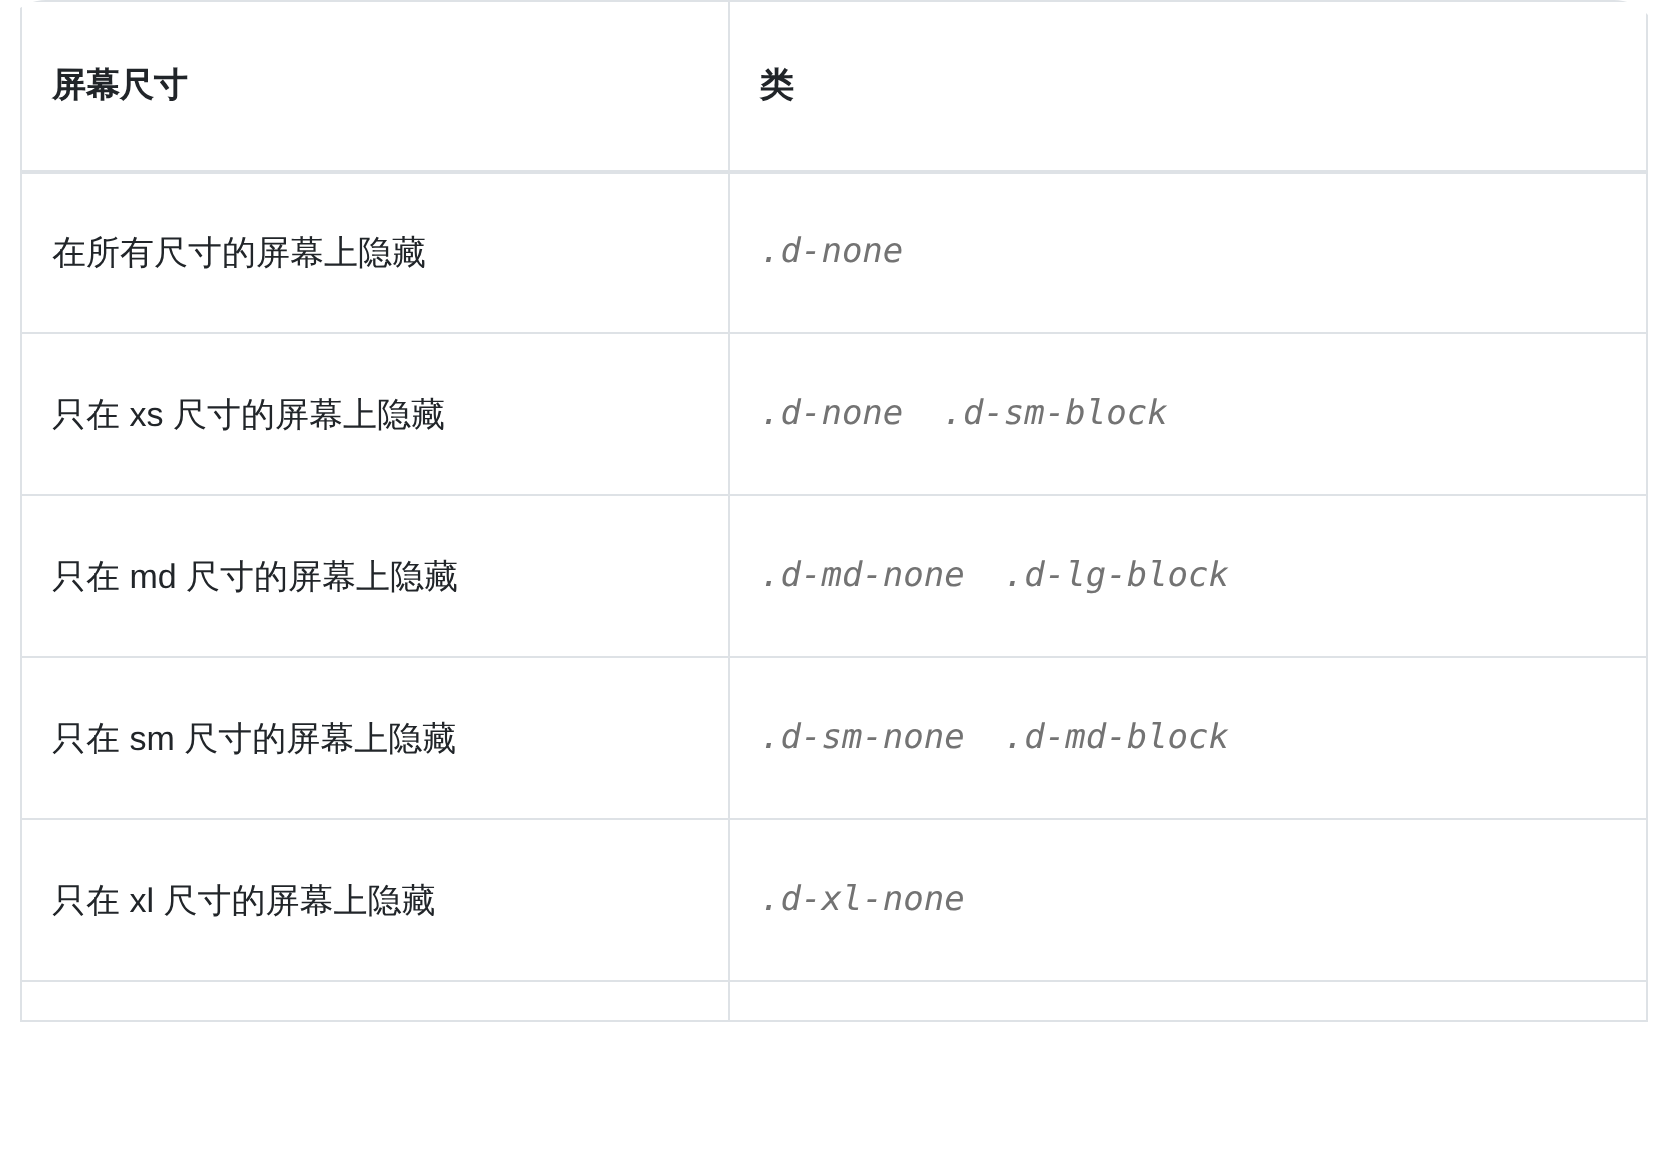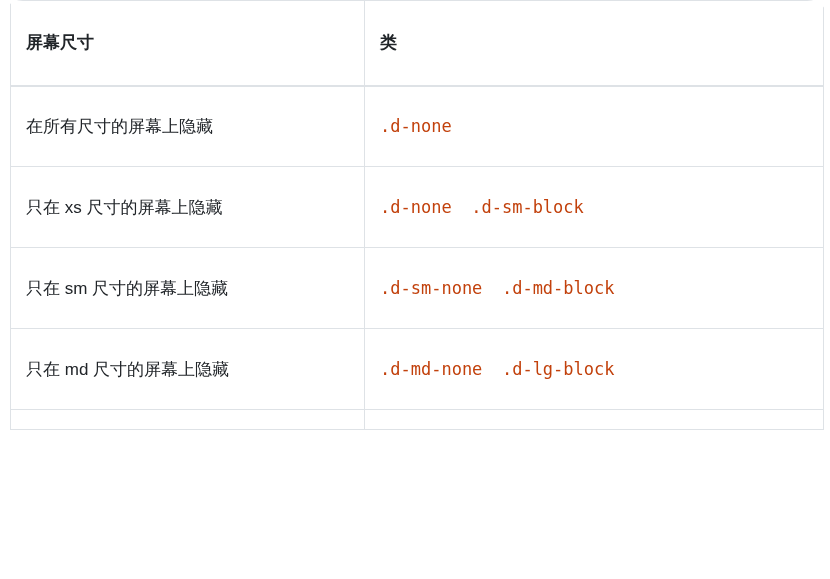--- a/index.html
+++ b/index.html
@@ -37,23 +37,24 @@
   .util-table thead tr { height: 85px; }
   .util-table thead th {
     font-weight: 700;
     border-bottom-width: 2px;
   }
   .util-table tbody tr { height: 81px; }
   .util-table tbody tr.partial-row { height: 20px; }
   .util-table code {
     font-family: "DejaVu Sans Mono", "Liberation Mono", monospace;
     font-size: 17px;
-    color: #c2410c;
+    color: #737373;
     white-space: pre;
     word-spacing: 0.55em;
+    font-style: italic;
   }
 </style>
 </head>
 <body>
 
 <div class="canvas">
   <table class="util-table">
     <colgroup>
       <col class="col-size">
       <col class="col-class">
@@ -67,26 +68,30 @@
     <tbody>
       <tr>
         <td>在所有尺寸的屏幕上隐藏</td>
         <td><code>.d-none</code></td>
       </tr>
       <tr>
         <td>只在 xs 尺寸的屏幕上隐藏</td>
         <td><code>.d-none .d-sm-block</code></td>
       </tr>
       <tr>
+        <td>只在 md 尺寸的屏幕上隐藏</td>
+        <td><code>.d-md-none .d-lg-block</code></td>
+      </tr>
+      <tr>
         <td>只在 sm 尺寸的屏幕上隐藏</td>
         <td><code>.d-sm-none .d-md-block</code></td>
       </tr>
       <tr>
-        <td>只在 md 尺寸的屏幕上隐藏</td>
-        <td><code>.d-md-none .d-lg-block</code></td>
+        <td>只在 xl 尺寸的屏幕上隐藏</td>
+        <td><code>.d-xl-none</code></td>
       </tr>
       <tr class="partial-row">
         <td></td>
         <td></td>
       </tr>
     </tbody>
   </table>
 </div>
 
 </body></html>

